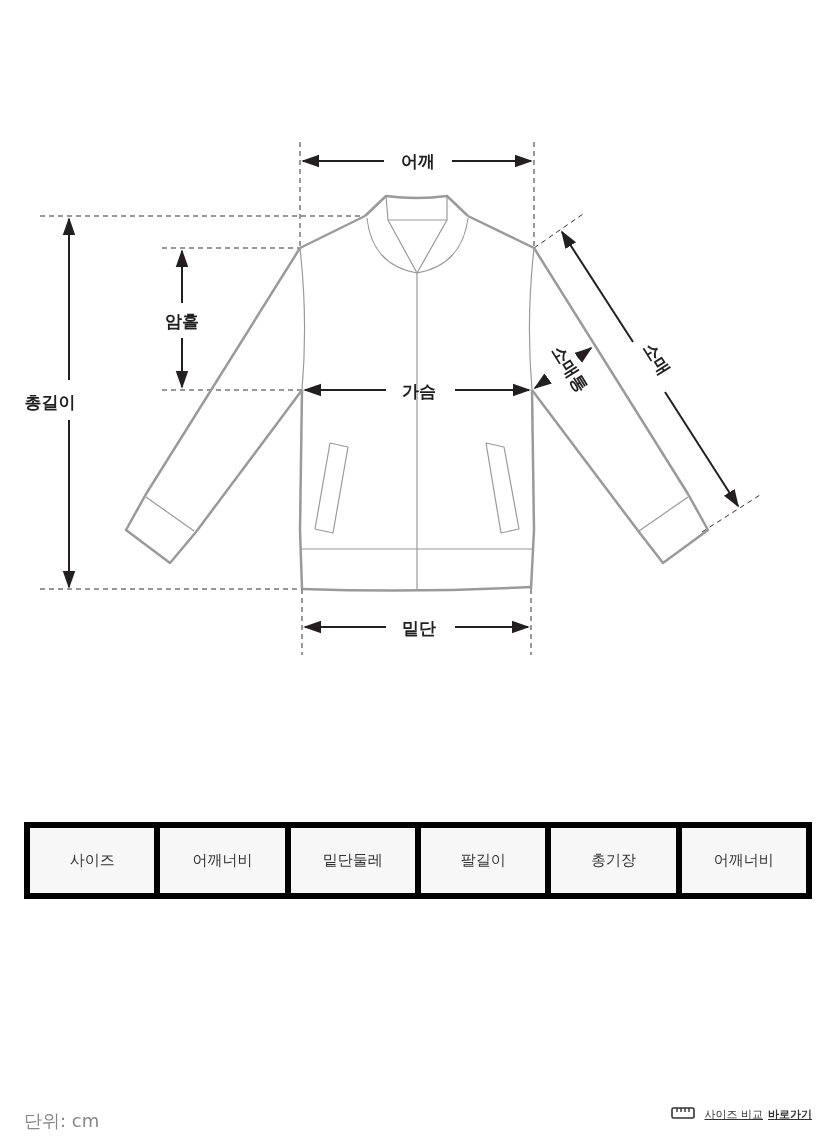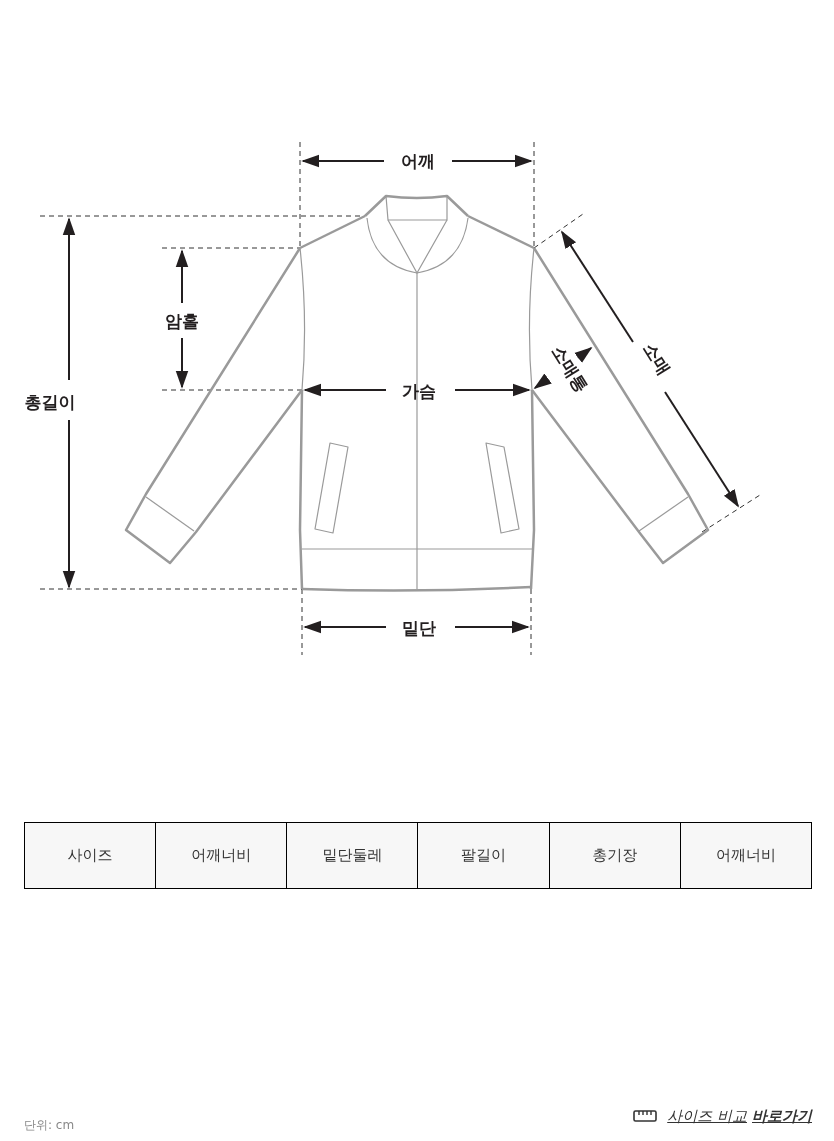--- a/index.html
+++ b/index.html
@@ -3,28 +3,28 @@
 <meta charset="utf-8">
 <style>
   html, body { margin: 0; padding: 0; background: #ffffff; }
   body { width: 834px; height: 1141px; position: relative; overflow: hidden;
          font-family: "DejaVu Sans", "Liberation Sans", sans-serif; color: #222; }
   .diagram { position: absolute; left: 0; top: 0; width: 686px; height: 700px; }
   .diagram svg { display: block; }
   .dlabel { font-family: "DejaVu Sans", sans-serif; font-weight: bold; font-size: 17px; fill: #231f20; }
   .size-table { position: absolute; left: 24px; top: 822px; width: 788px;
                 border-collapse: collapse; table-layout: fixed; }
-  .size-table th, .size-table td { border: 1px solid #000000; text-align: center;
+  .size-table th, .size-table td { border: 6px solid #000000; text-align: center;
                 font-size: 15px; color: #333; height: 65px; padding: 0; }
   .size-table thead th { background: #f7f7f7; font-weight: normal; color: #333; }
   .size-table tbody th { background: #f7f7f7; font-weight: bold; color: #222; }
   .size-table tbody td { background: #fff; }
-  .unit { position: absolute; left: 24px; top: 1109px; font-size: 12px; color: #888; margin-top: 8px; }
+  .unit { position: absolute; left: 24px; top: 1109px; font-size: 18px; color: #888; }
   .compare-link { position: absolute; right: 22px; top: 1107px; display: flex; align-items: flex-end;
-                  font-size: 15px; color: #333; text-decoration: none; cursor: pointer; font-style: italic; }
+                  font-size: 11px; color: #333; text-decoration: none; cursor: pointer; }
   .compare-link .ruler { margin-right: 10px; display: inline-block; }
   .compare-link .txt { text-decoration: underline; }
   .compare-link .bold { font-weight: bold; text-decoration: underline; margin-left: 5px; }
 </style>
 </head>
 <body>
 
 <div class="diagram">
   <svg width="834" height="700" viewBox="0 0 834 700">
     <defs>

